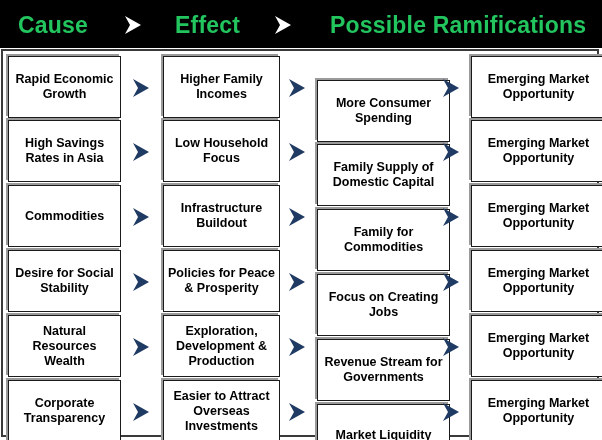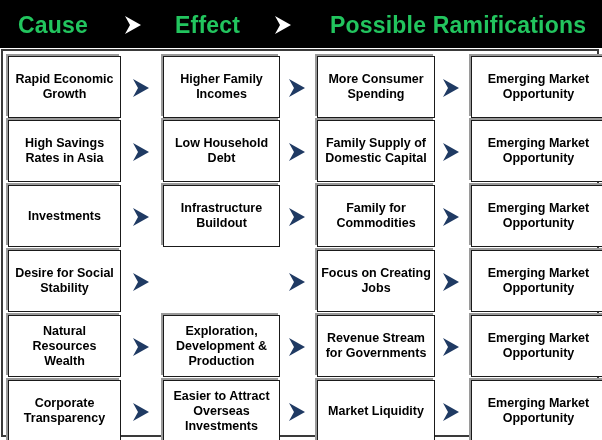--- a/index.html
+++ b/index.html
@@ -94,21 +94,21 @@
   .cell-text {
     font-size: 12.5px;
     font-weight: bold;
     color: #000000;
     line-height: 15px;
     padding: 0 3px;
   }
 
   .cell.c1 { left: 8px;   width: 113px; }
   .cell.c2 { left: 163px; width: 117px; }
-  .cell.c3 { left: 317px; width: 118px; }
+  .cell.c3 { left: 317px; width: 133px; margin-top: 24px; }
   .cell.c4 { left: 471px; width: 135px; }
 
   .row-arrow {
     position: absolute;
     top: 21px;
     width: 22px;
     height: 22px;
   }
   .row-arrow.r1 { left: 130px; }
   .row-arrow.r2 { left: 286px; }
@@ -178,21 +178,21 @@
     <div class="row" style="top:72px;">
       <div class="cell c1">
           <span class="cell-text">High Savings Rates in Asia</span>
         </div>
       <div class="row-arrow r1">
           <svg width="22" height="22" viewBox="0 0 22 22">
             <path d="M3,2 L19,11 L3,20 L8,11 Z" fill="#1F3A63"></path>
           </svg>
         </div>
       <div class="cell c2">
-          <span class="cell-text">Low Household Debt</span>
+          <span class="cell-text">Low Household Focus</span>
         </div>
       <div class="row-arrow r2">
           <svg width="22" height="22" viewBox="0 0 22 22">
             <path d="M3,2 L19,11 L3,20 L8,11 Z" fill="#1F3A63"></path>
           </svg>
         </div>
       <div class="cell c3">
           <span class="cell-text">Family Supply of Domestic Capital</span>
         </div>
       <div class="row-arrow r3">
@@ -200,21 +200,21 @@
             <path d="M3,2 L19,11 L3,20 L8,11 Z" fill="#1F3A63"></path>
           </svg>
         </div>
       <div class="cell c4">
           <span class="cell-text">Emerging Market Opportunity</span>
         </div>
     </div>
 
     <div class="row" style="top:137px;">
       <div class="cell c1">
-          <span class="cell-text">Investments</span>
+          <span class="cell-text">Commodities</span>
         </div>
       <div class="row-arrow r1">
           <svg width="22" height="22" viewBox="0 0 22 22">
             <path d="M3,2 L19,11 L3,20 L8,11 Z" fill="#1F3A63"></path>
           </svg>
         </div>
       <div class="cell c2">
           <span class="cell-text">Infrastructure Buildout</span>
         </div>
       <div class="row-arrow r2">
@@ -236,20 +236,23 @@
     </div>
 
     <div class="row" style="top:202px;">
       <div class="cell c1">
           <span class="cell-text">Desire for Social Stability</span>
         </div>
       <div class="row-arrow r1">
           <svg width="22" height="22" viewBox="0 0 22 22">
             <path d="M3,2 L19,11 L3,20 L8,11 Z" fill="#1F3A63"></path>
           </svg>
+        </div>
+      <div class="cell c2">
+          <span class="cell-text">Policies for Peace &amp; Prosperity</span>
         </div>
       <div class="row-arrow r2">
           <svg width="22" height="22" viewBox="0 0 22 22">
             <path d="M3,2 L19,11 L3,20 L8,11 Z" fill="#1F3A63"></path>
           </svg>
         </div>
       <div class="cell c3">
           <span class="cell-text">Focus on Creating Jobs</span>
         </div>
       <div class="row-arrow r3">

